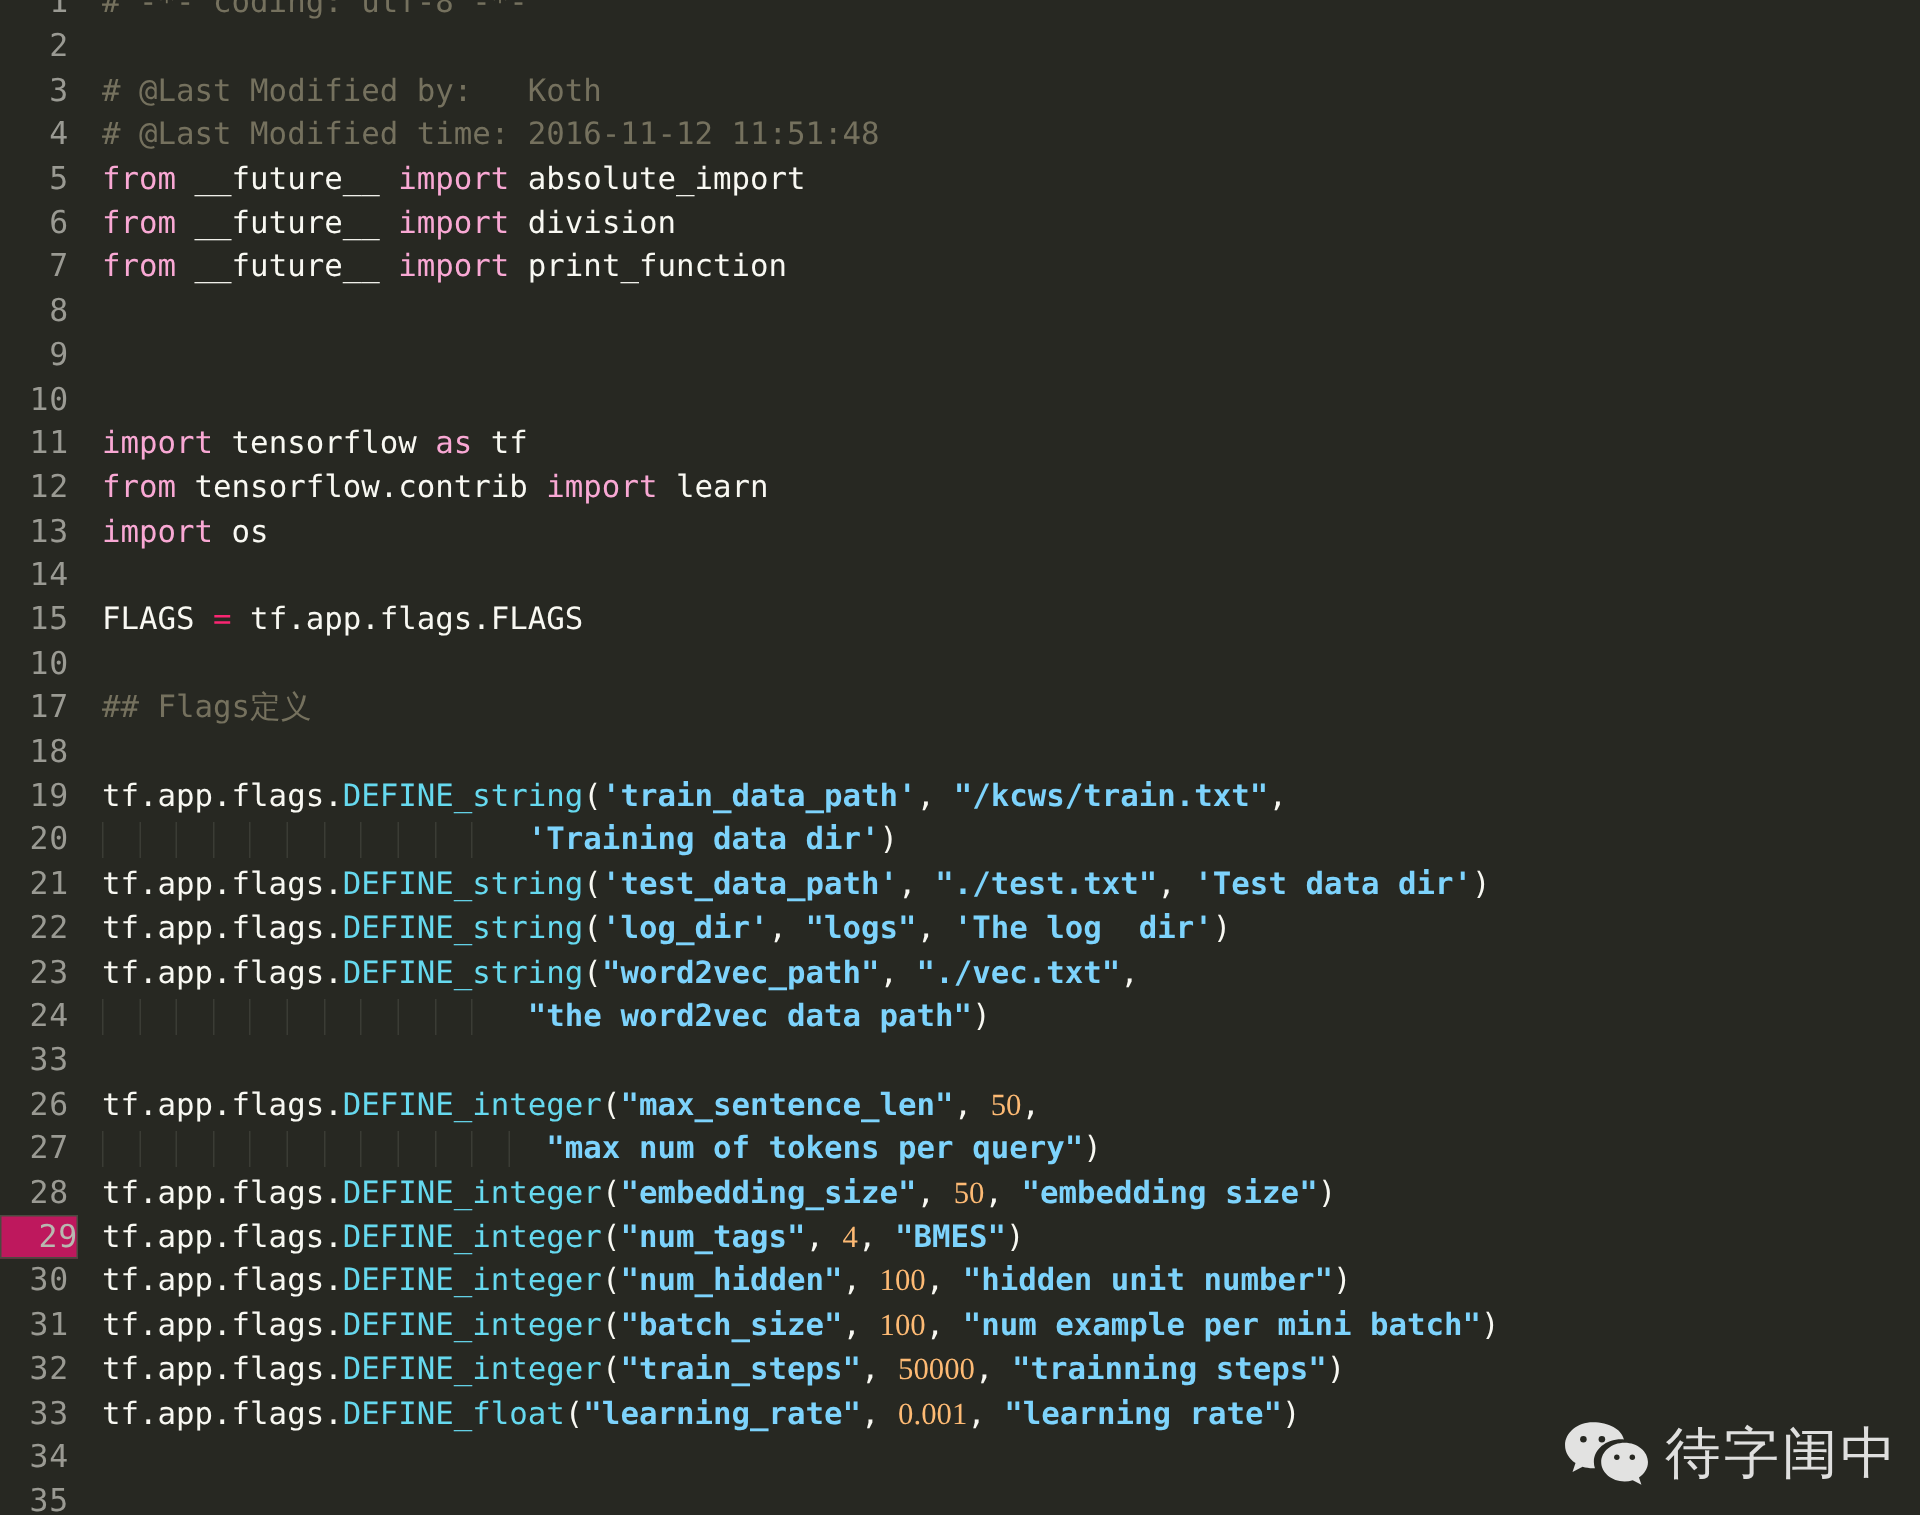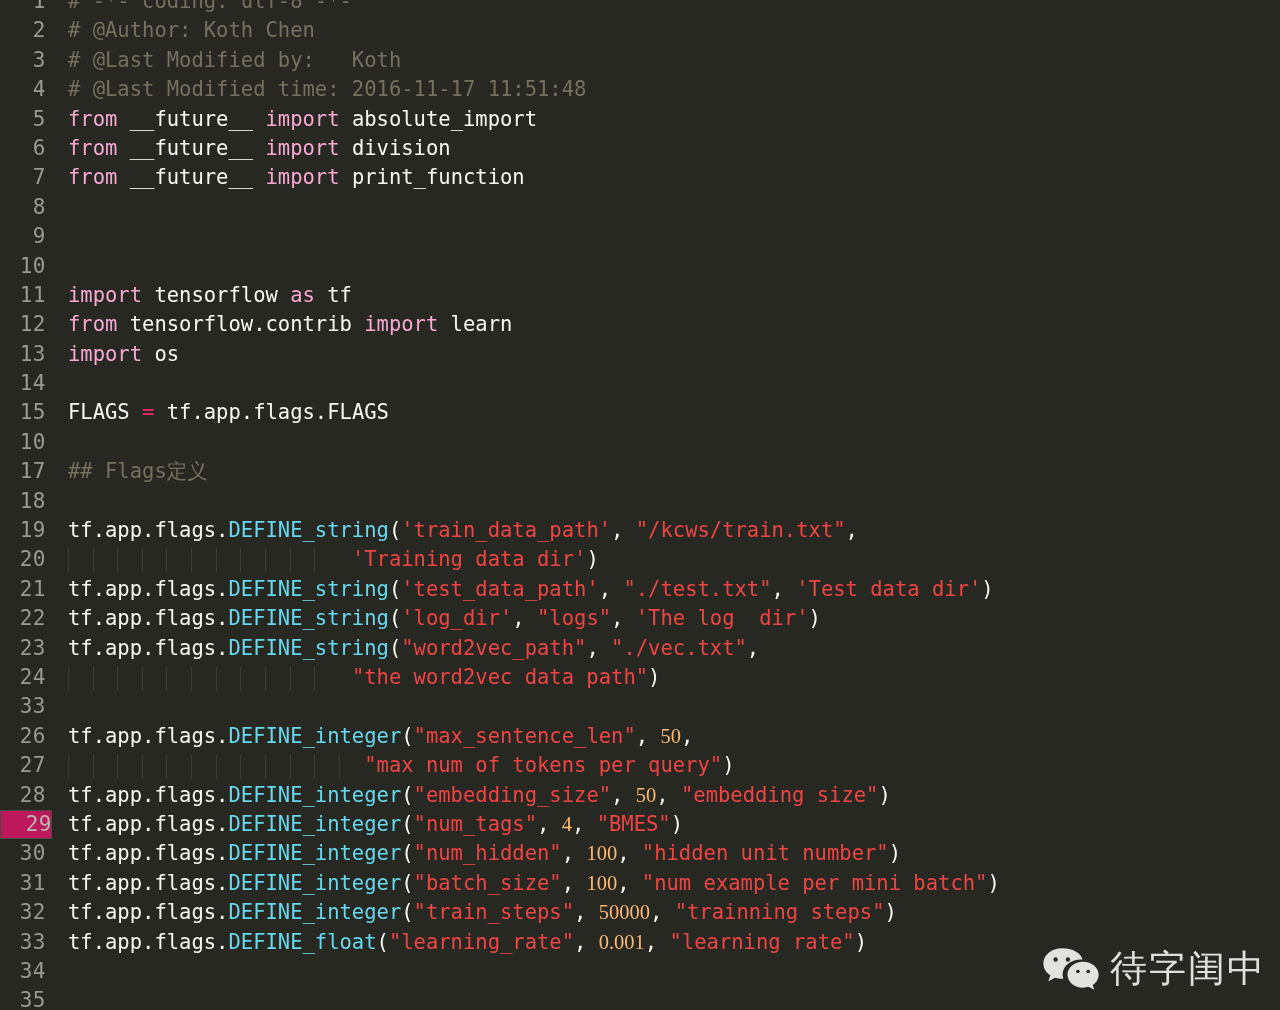--- a/index.html
+++ b/index.html
@@ -84,21 +84,21 @@
     height: 24px;
     background: #3b3c35;
     display: block;
   }
 
   
   .cmt { color: #75715e; }
   .kw  { color: #f9a8d4; }
   .op  { color: #f92672; }
   .fn  { color: #66d9ef; }
-  .str { color: #ef4444; }
+  .str { color: #7dd3fc; font-weight: bold; }
   .num { color: #fdba74; font-family: Liberation Serif, serif; }
   .pl  { color: #f8f8f2; }
 
   
   #watermark {
     position: absolute;
     right: 14px;
     bottom: 18px;
     display: flex;
     align-items: center;
@@ -119,23 +119,23 @@
     letter-spacing: 2px;
     white-space: nowrap;
   }
 </style>
 </head>
 <body>
 
 <div id="editor">
   <div id="lines">
       <div class="line"><div class="gutter">1</div><div class="code"><span class="cmt"># -*- coding: utf-8 -*-</span></div></div>
-      <div class="line"><div class="gutter">2</div><div class="code"><span class="cmt"># @Author: Koth Chen</span></div></div>
+      <div class="line"><div class="gutter">2</div></div>
       <div class="line"><div class="gutter">3</div><div class="code"><span class="cmt"># @Last Modified by:   Koth</span></div></div>
-      <div class="line"><div class="gutter">4</div><div class="code"><span class="cmt"># @Last Modified time: 2016-11-17 11:51:48</span></div></div>
+      <div class="line"><div class="gutter">4</div><div class="code"><span class="cmt"># @Last Modified time: 2016-11-12 11:51:48</span></div></div>
       <div class="line"><div class="gutter">5</div><div class="code"><span class="kw">from</span><span class="pl"> __future__ </span><span class="kw">import</span><span class="pl"> absolute_import</span></div></div>
       <div class="line"><div class="gutter">6</div><div class="code"><span class="kw">from</span><span class="pl"> __future__ </span><span class="kw">import</span><span class="pl"> division</span></div></div>
       <div class="line"><div class="gutter">7</div><div class="code"><span class="kw">from</span><span class="pl"> __future__ </span><span class="kw">import</span><span class="pl"> print_function</span></div></div>
       <div class="line"><div class="gutter">8</div><div class="code"></div></div>
       <div class="line"><div class="gutter">9</div></div>
       <div class="line"><div class="gutter">10</div><div class="code"></div></div>
       <div class="line"><div class="gutter">11</div><div class="code"><span class="kw">import</span><span class="pl"> tensorflow </span><span class="kw">as</span><span class="pl"> tf</span></div></div>
       <div class="line"><div class="gutter">12</div><div class="code"><span class="kw">from</span><span class="pl"> tensorflow.contrib </span><span class="kw">import</span><span class="pl"> learn</span></div></div>
       <div class="line"><div class="gutter">13</div><div class="code"><span class="kw">import</span><span class="pl"> os</span></div></div>
       <div class="line"><div class="gutter">14</div><div class="code"></div></div>

